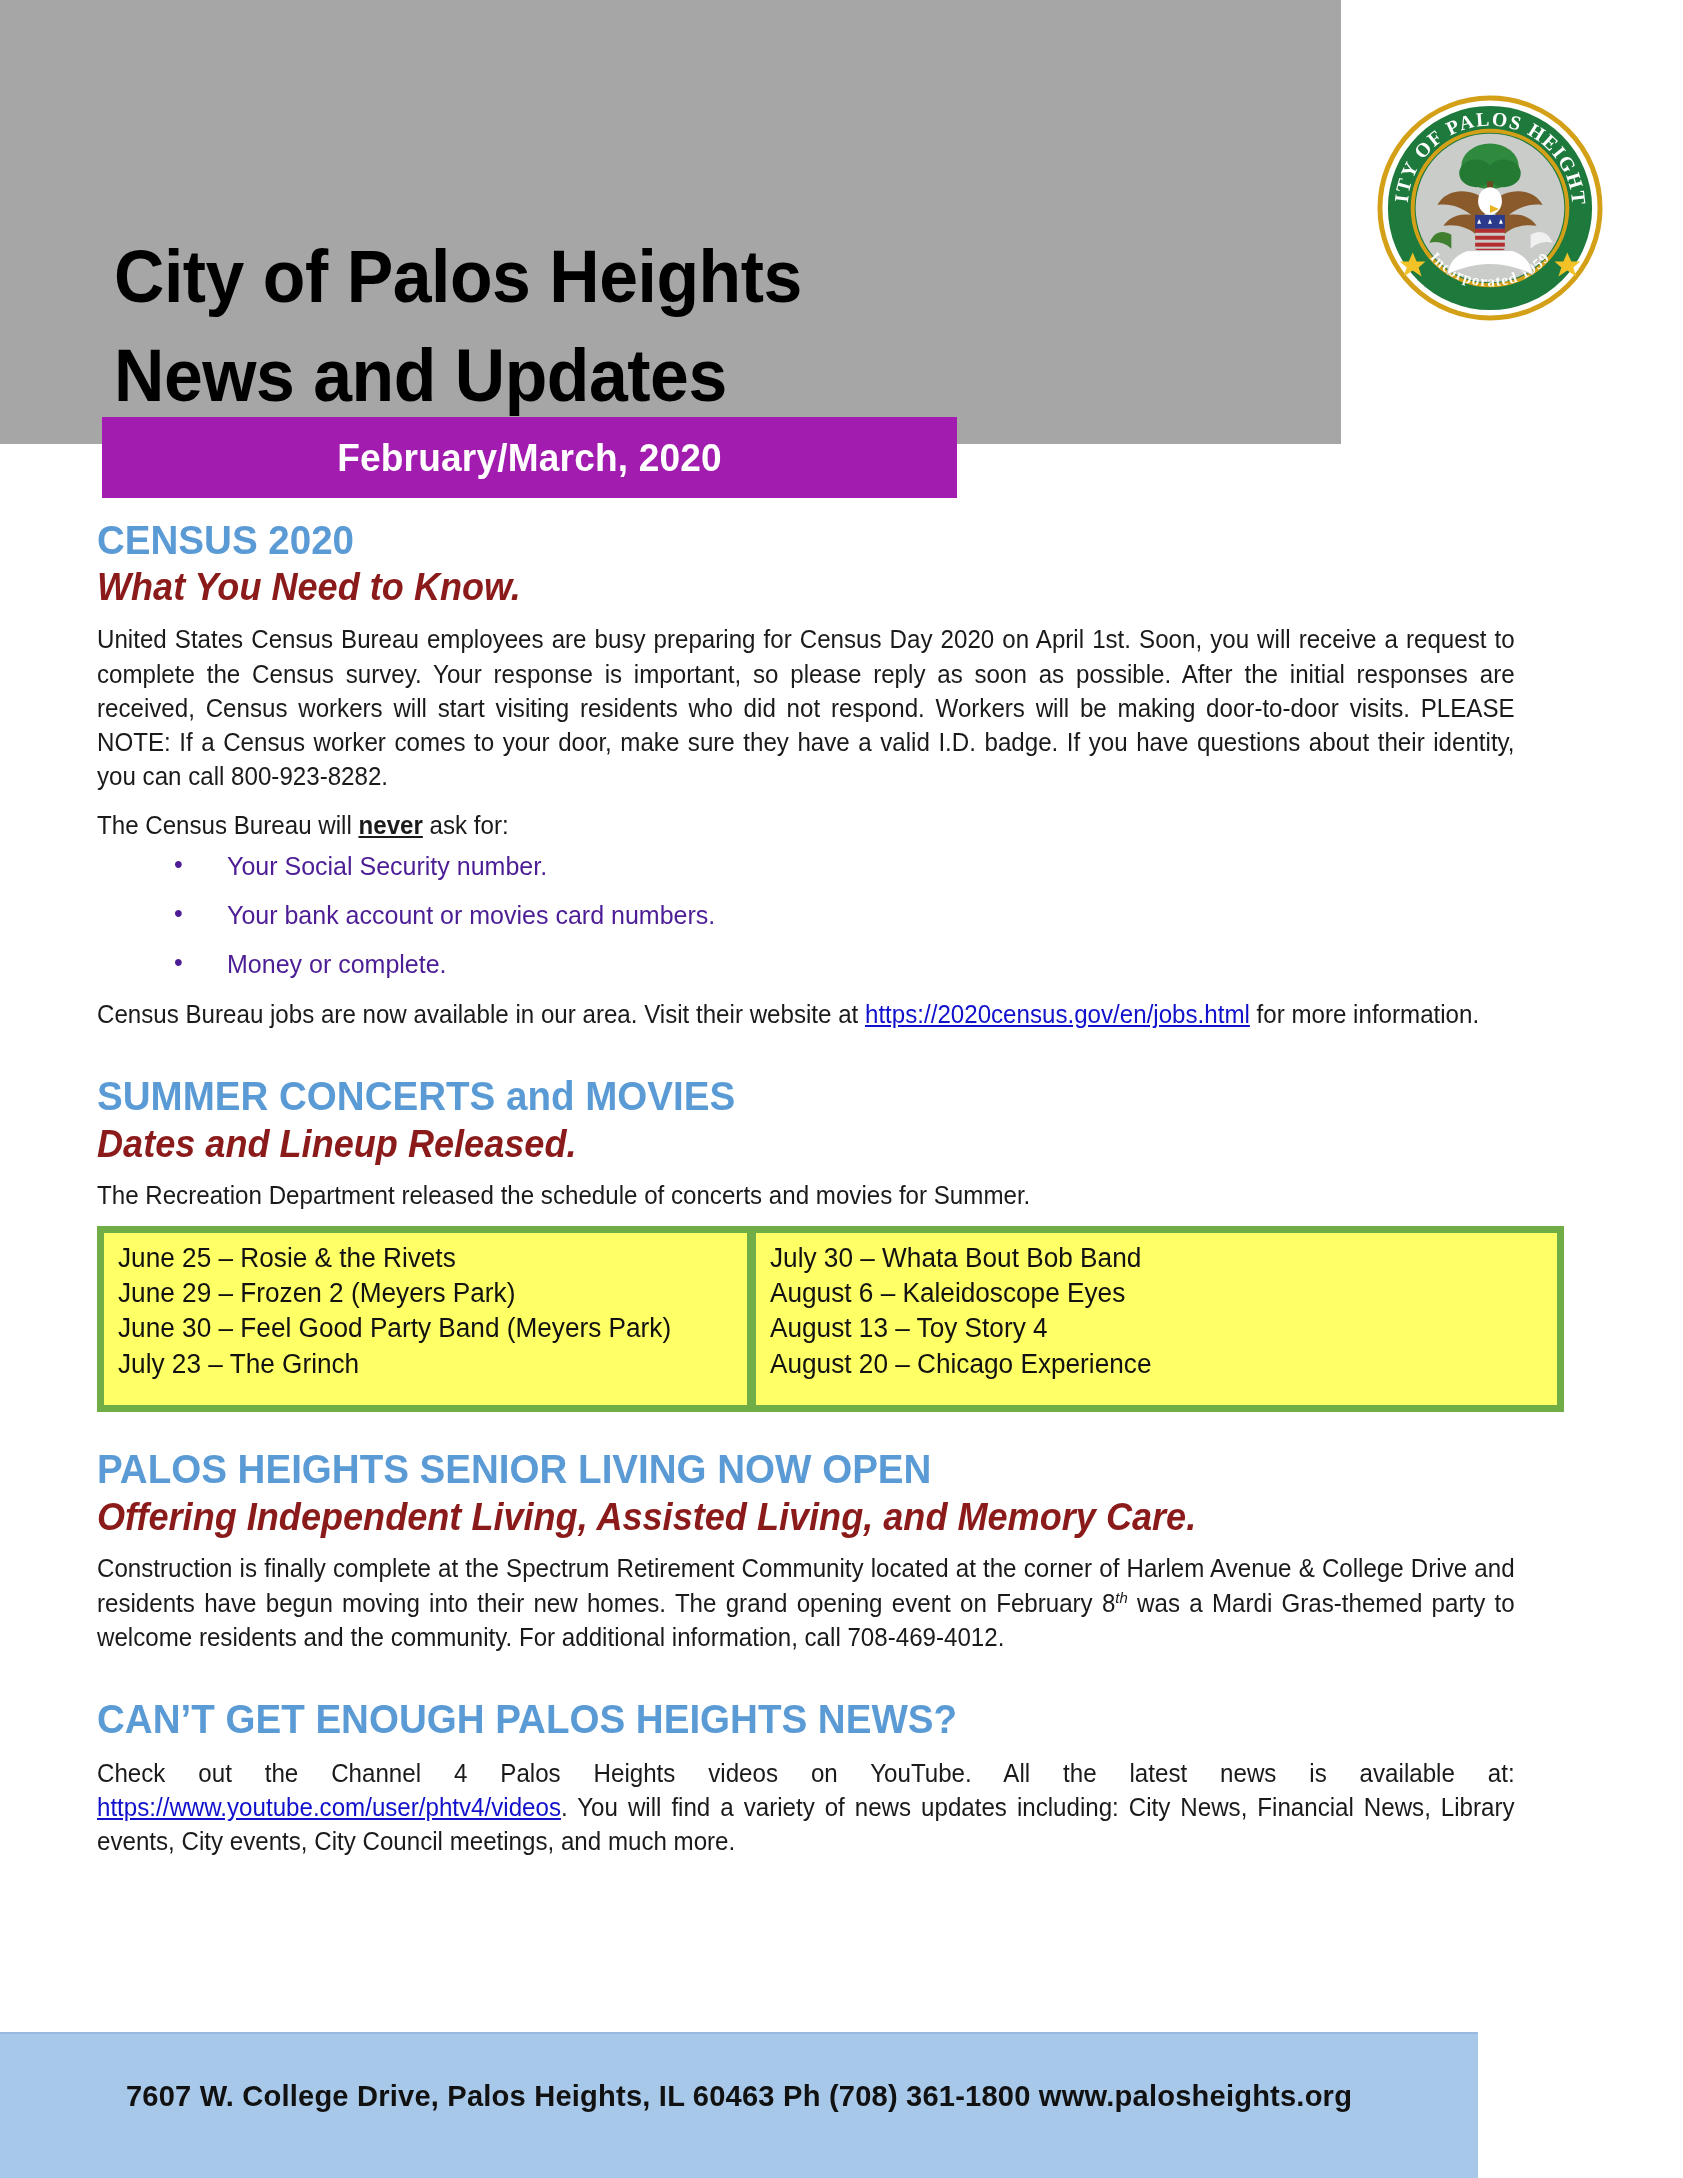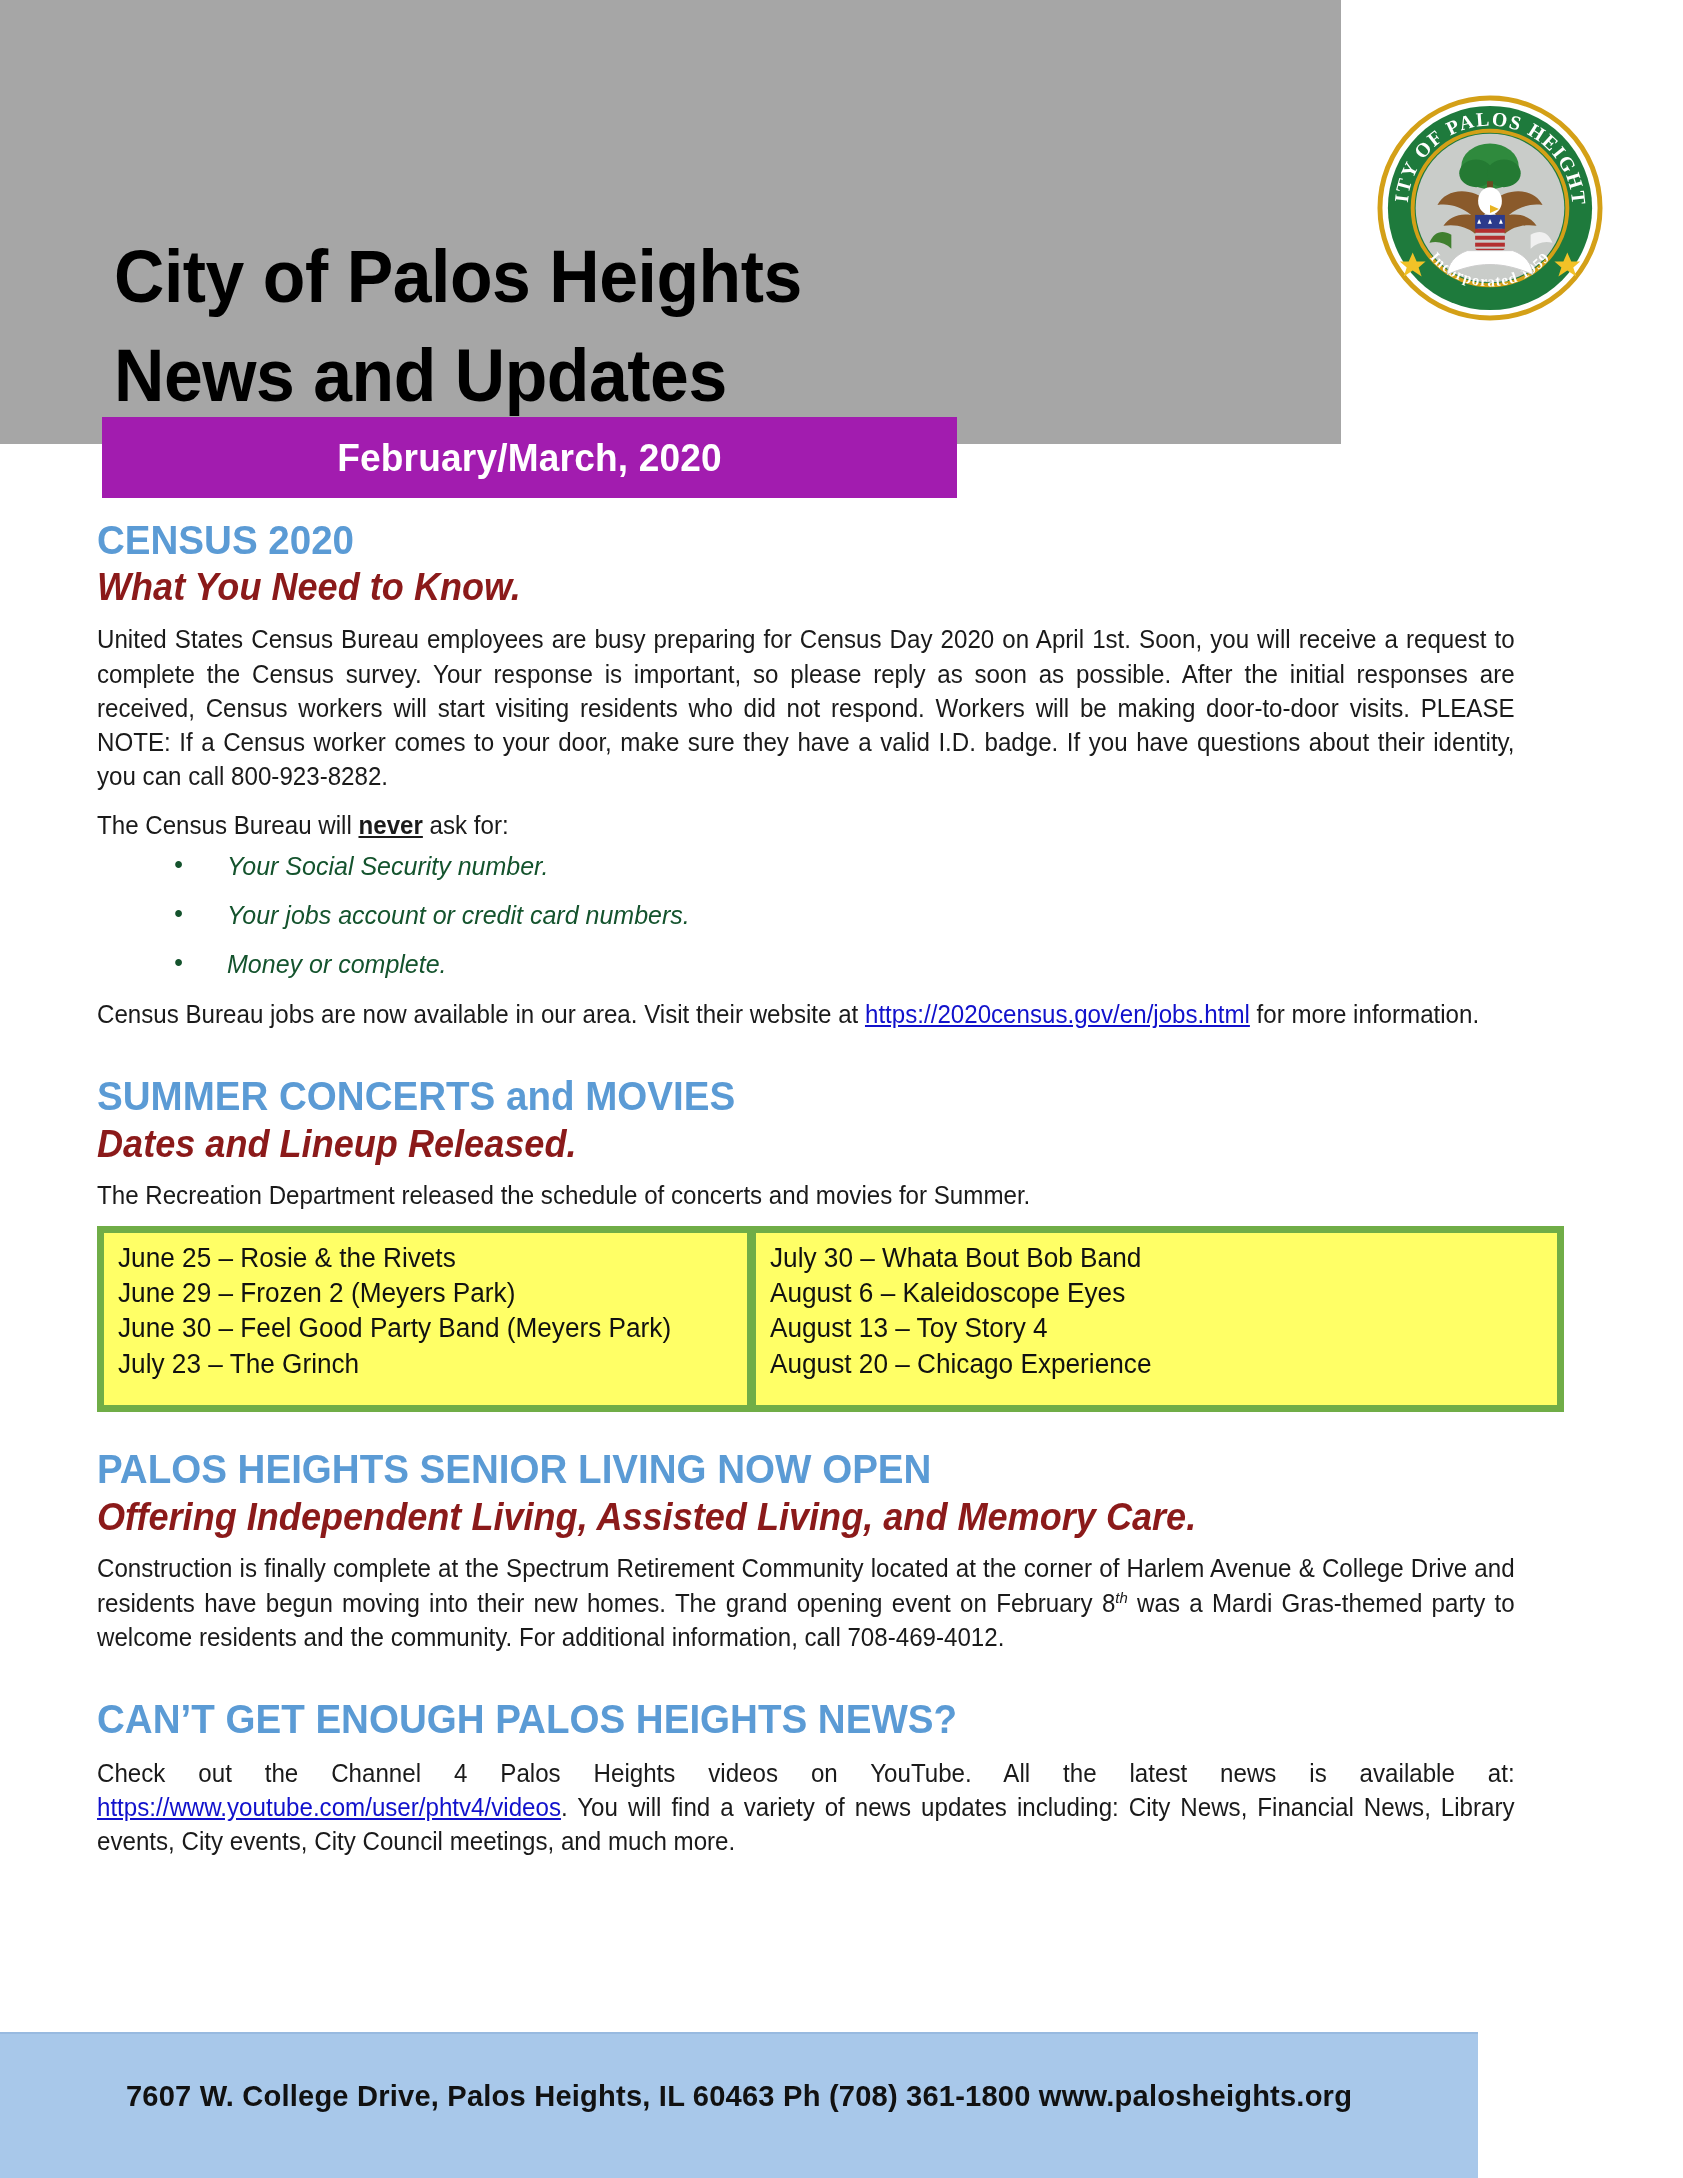--- a/index.html
+++ b/index.html
@@ -136,27 +136,26 @@
   }
   sup { font-size: 0.62em; vertical-align: super; font-style: italic; }
 
   ul.bullets {
     margin: 8px 0 0 0;
     padding: 0 0 0 77px;
     list-style: none;
   }
   ul.bullets li {
     position: relative;
-    color: #14532d;
+    color: #4c1d95;
     font-family: "Liberation Sans Narrow", "Liberation Sans", sans-serif;
     font-size: 25px;
     line-height: 1.28;
     margin-bottom: 17px;
     padding-left: 53px;
-    font-style: italic;
   }
   ul.bullets li::before {
     content: "\2022";
     position: absolute;
     left: 0;
     top: -2px;
     font-size: 25px;
   }
 
   
@@ -285,21 +284,21 @@
       <h2 class="sec-head">CENSUS 2020</h2>
       <h3 class="sec-sub">What You Need to Know.</h3>
       <p class="body">United States Census Bureau employees are busy preparing for Census Day 2020 on April 1st. Soon, you will receive a request to complete the Census survey. Your response is important, so please reply as soon as possible. After the initial responses are received, Census workers will start visiting residents who did not respond. Workers will be making door-to-door visits. PLEASE NOTE:  If a Census worker comes to your door, make sure they have a valid I.D. badge. If you have questions about their identity, you can call 800-923-8282.</p>
 
       <p class="body nojust">
         <span>The Census Bureau will </span><span class="u-bold">never</span><span> ask for:</span>
       </p>
 
       <ul class="bullets">
         <li>Your Social Security number.</li>
-        <li>Your jobs account or credit card numbers.</li>
+        <li>Your bank account or movies card numbers.</li>
         <li>Money or complete.</li>
       </ul>
 
       <p class="body">
         <span>Census Bureau jobs are now available in our area. Visit their website at </span><a class="link" href="#">https://2020census.gov/en/jobs.html</a><span> for more information.</span>
       </p>
     </section>
 
     <div class="sec-gap-lg"></div>
 

